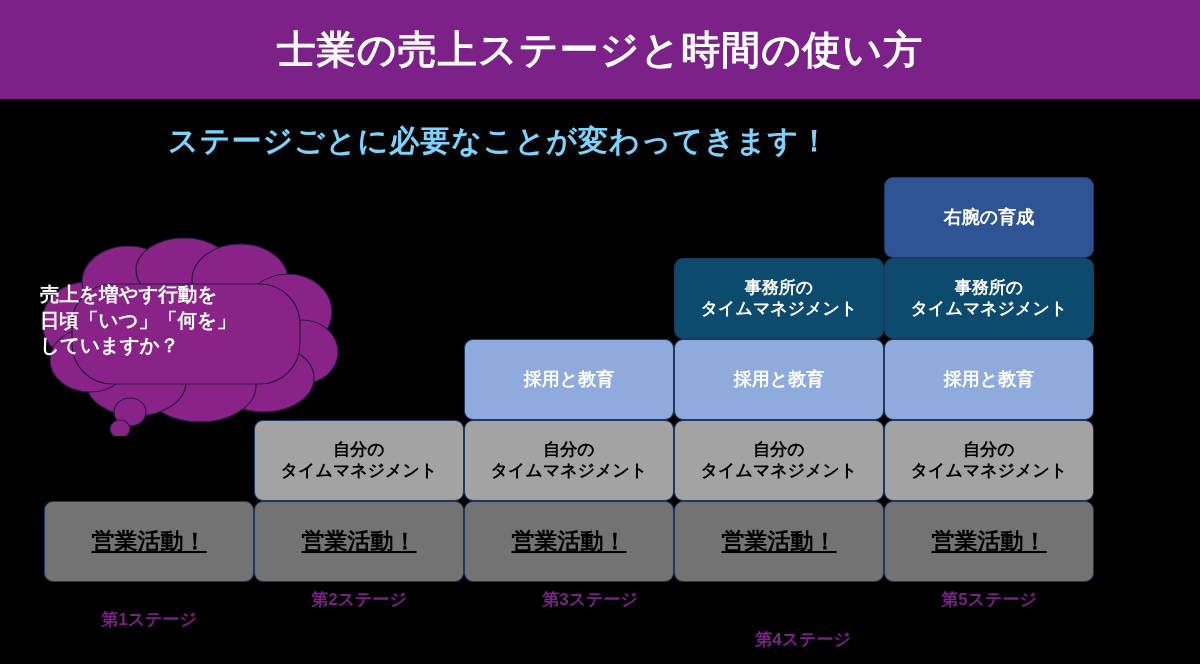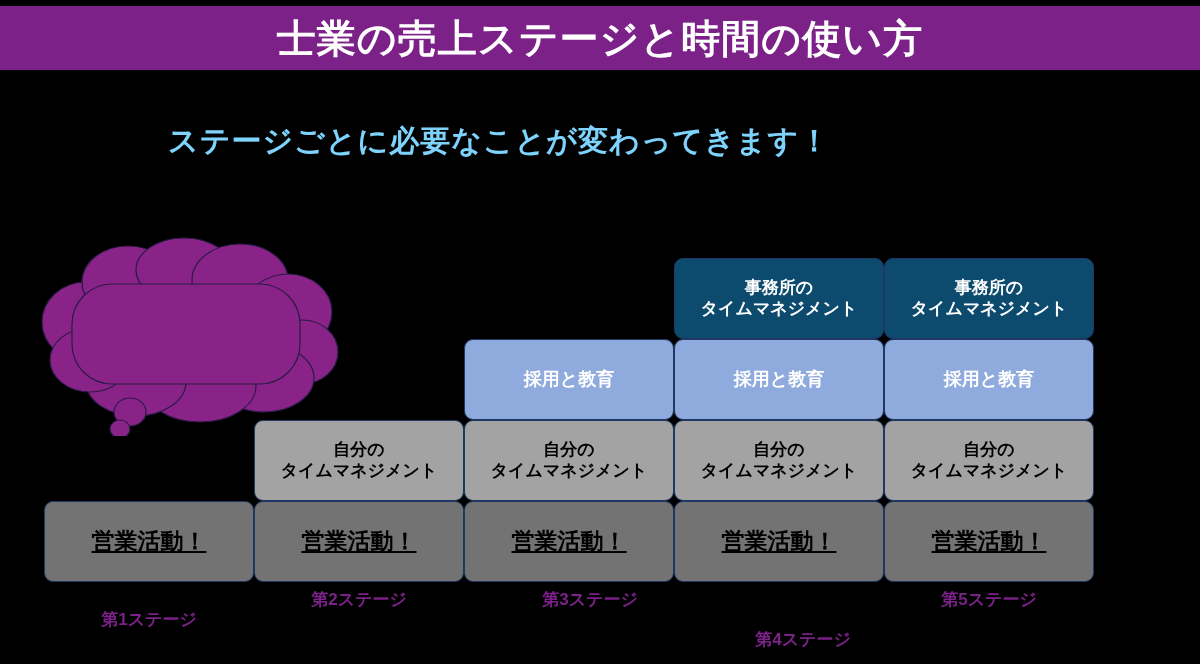--- a/index.html
+++ b/index.html
@@ -12,23 +12,23 @@
     background: #000000;
     font-family: "Liberation Sans", "DejaVu Sans", sans-serif;
     overflow: hidden;
     position: relative;
   }
 
   
   #title-banner {
     position: absolute;
     left: 0;
-    top: 6px;
+    top: 0;
     width: 1200px;
-    height: 64px;
+    height: 99px;
     background: #7B2188;
     display: flex;
     align-items: center;
     justify-content: center;
   }
   #title-text {
     color: #FFFFFF;
     font-size: 39px;
     font-weight: bold;
     letter-spacing: 1px;
@@ -143,20 +143,23 @@
       <ellipse cx="278" cy="116" rx="36" ry="32"></ellipse>
       <ellipse cx="240" cy="142" rx="50" ry="34"></ellipse>
       <ellipse cx="176" cy="150" rx="56" ry="36"></ellipse>
       <ellipse cx="112" cy="146" rx="50" ry="34"></ellipse>
       <ellipse cx="66" cy="124" rx="40" ry="32"></ellipse>
       <rect x="48" y="48" width="228" height="100" rx="40"></rect>
       <ellipse cx="106" cy="176" rx="16" ry="14"></ellipse>
       <ellipse cx="96" cy="193" rx="10" ry="9"></ellipse>
     </g>
   </svg>
+  <div id="bubble-text">売上を増やす行動を
+日頃「いつ」「何を」
+していますか？</div>
 </div>
 
 <div id="chart">
 
   <div class="stage-col" style="left:0px;">
     <div class="box lvl1">営業活動！</div>
   </div>
 
   <div class="stage-col" style="left:210px;">
     <div class="box lvl2">自分の
@@ -174,20 +177,21 @@
   <div class="stage-col" style="left:630px;">
     <div class="box lvl4">事務所の
 タイムマネジメント</div>
     <div class="box lvl3">採用と教育</div>
     <div class="box lvl2">自分の
 タイムマネジメント</div>
     <div class="box lvl1">営業活動！</div>
   </div>
 
   <div class="stage-col" style="left:840px;">
+    <div class="box lvl5">右腕の育成</div>
     <div class="box lvl4">事務所の
 タイムマネジメント</div>
     <div class="box lvl3">採用と教育</div>
     <div class="box lvl2">自分の
 タイムマネジメント</div>
     <div class="box lvl1">営業活動！</div>
   </div>
 
 </div>
 

